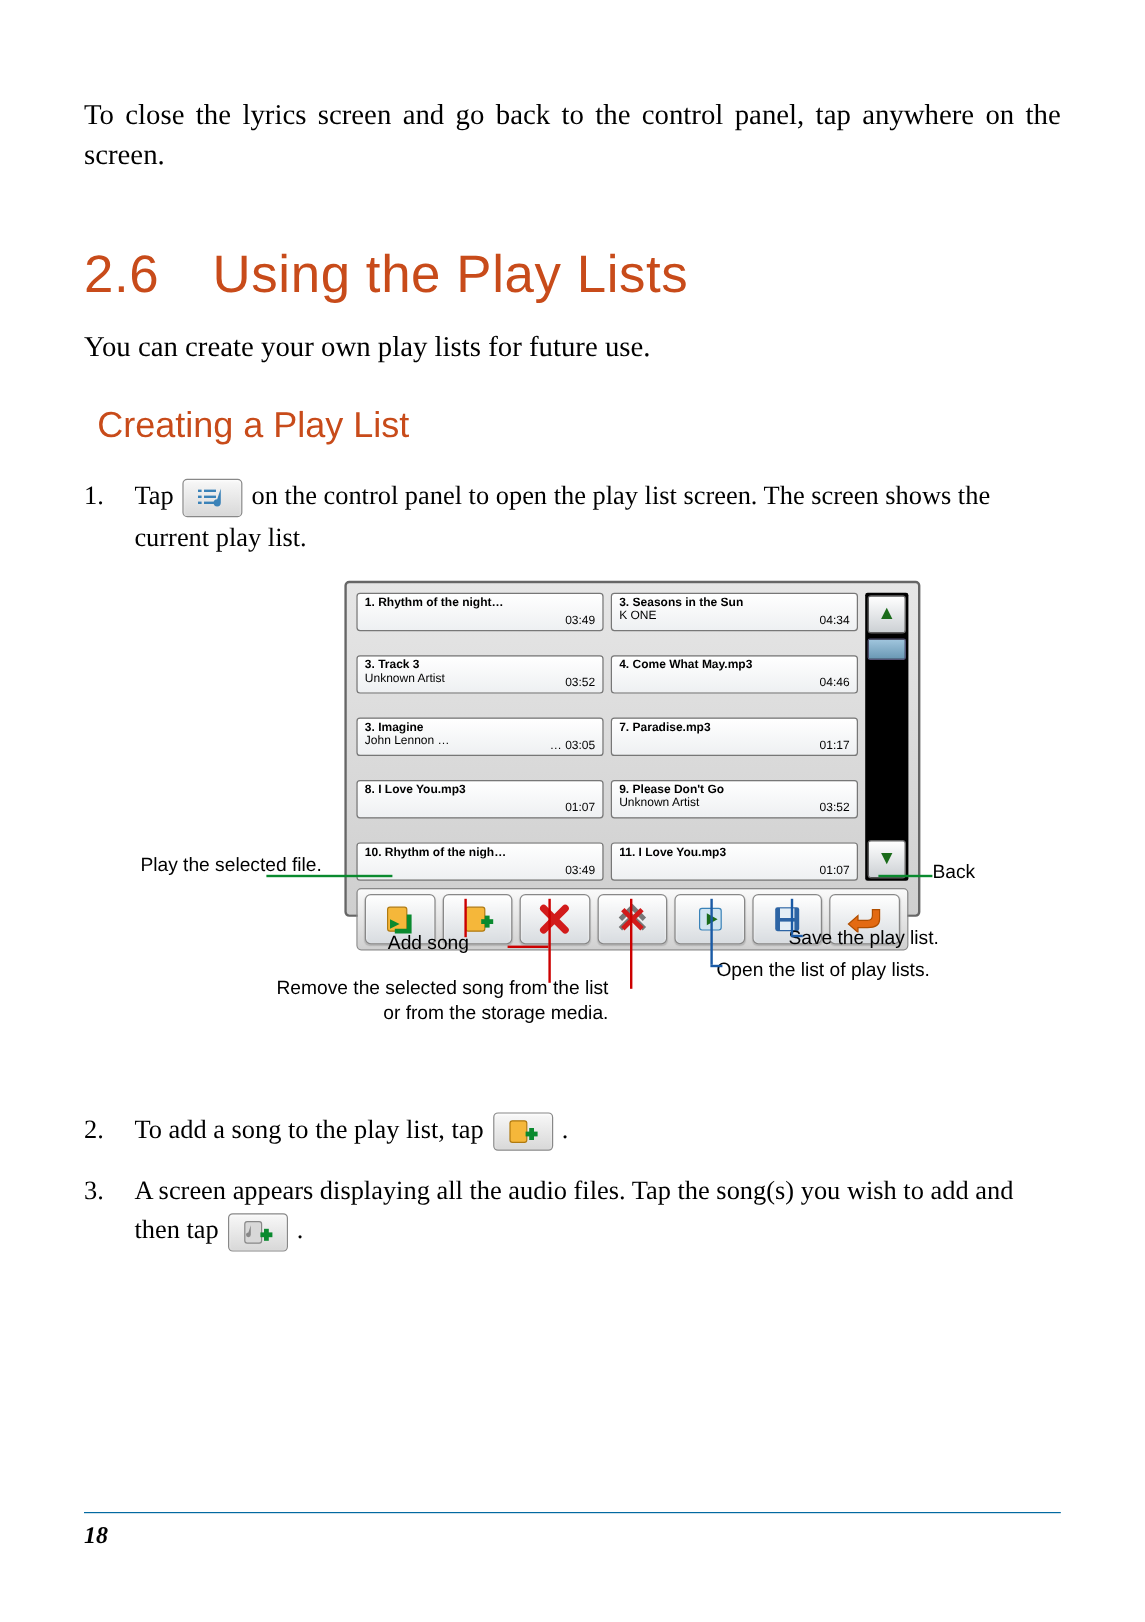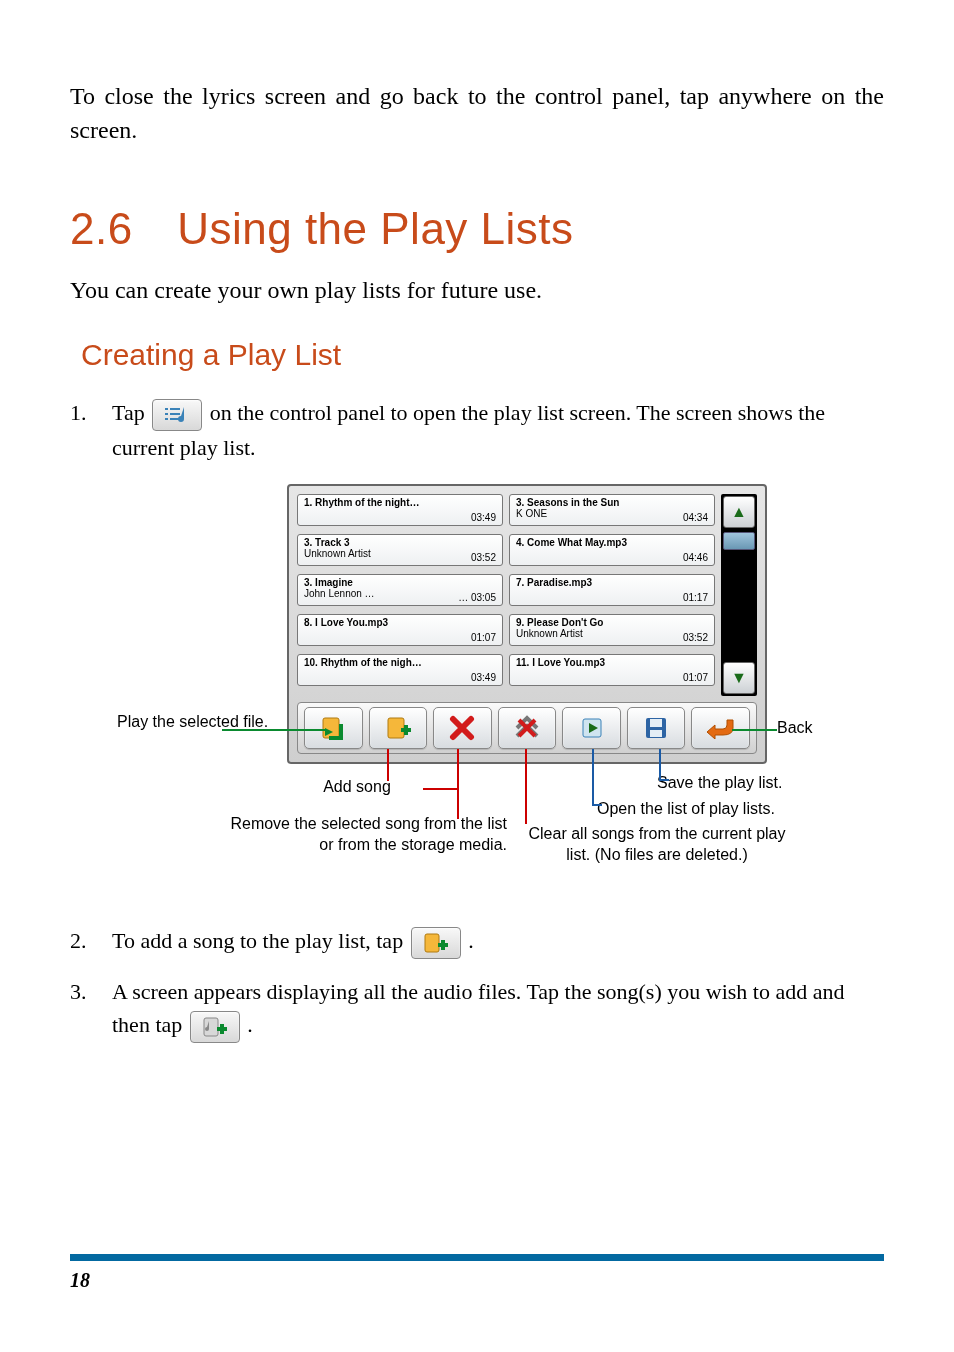--- a/index.html
+++ b/index.html
@@ -41,21 +41,21 @@
     width: 480px; height: 280px;
     border: 2px solid #666;
     border-radius: 4px;
     background: linear-gradient(#e6e6e6,#cfcfcf);
     padding: 8px;
     display: flex;
     flex-direction: column;
   }
   .list-area { flex: 1; display: flex; }
   .cols { flex: 1; display: flex; gap: 6px; }
-  .col { flex: 1; display: flex; flex-direction: column; gap: 8px; }
+  .col { flex: 1; display: flex; flex-direction: column; gap: 20px; }
   .pl-item {
     background: linear-gradient(#fff,#eef0f2);
     border: 1px solid #777;
     border-radius: 3px;
     padding: 2px 6px;
     font-family: Verdana, Arial, sans-serif;
     font-size: 10px;
     font-weight: bold;
     color: #000;
     height: 32px;
@@ -108,21 +108,21 @@
   .callout.left { text-align: left; }
   .callout.right { text-align: left; }
   .callout.center { text-align: center; }
 
   .line { position:absolute; background:#c00; }
   .line.h { height:2px; }
   .line.v { width:2px; }
   .line.blue { background:#1a5aa5; }
   .line.green { background:#0a8a2f; }
 
-  .footer { position:absolute; bottom:60px; left:70px; right:70px; border-top:7px solid #0369a1; padding-top:8px;}
+  .footer { position:absolute; bottom:60px; left:70px; right:70px; border-top:1px solid #0369a1; padding-top:8px;}
   .pagenum { font-style: italic; font-weight:bold; font-size:20px;}
 </style>
 </head>
 <body>
 
 <p class="para">To close the lyrics screen and go back to the control panel, tap anywhere on the screen.</p>
 
 <h1 class="h1">2.6 Using the Play Lists</h1>
 
 <p class="para">You can create your own play lists for future use.</p>
@@ -264,21 +264,20 @@
             <path d="M28 3 L28 11 Q28 18 18 18 L10 18 L10 22 L2 15 L10 8 L10 12 L18 12 Q22 12 22 8 L22 3 Z" fill="#e36a12" stroke="#b04e00"></path>
           </svg>
       </div>
     </div>
   </div>
 
   <div class="callout left" style="left:0; top:228px; width:160px;">Play the selected file.</div>
   <div class="callout center" style="left:160px; top:293px; width:160px;">Add song</div>
   <div class="callout" style="left:110px; top:330px; width:280px; text-align:right;">Remove the selected song from the list or from the storage media.</div>
 
-  <div class="callout center" style="left:400px; top:340px; width:280px;">Clear all songs from the current play list. (No files are deleted.)</div>
   <div class="callout right" style="left:480px; top:315px; width:280px;">Open the list of play lists.</div>
   <div class="callout right" style="left:540px; top:289px; width:220px;">Save the play list.</div>
   <div class="callout right" style="left:660px; top:234px; width:80px;">Back</div>
 
   <div class="line green h" style="left:105px; top:245px; width:105px;"></div>
   <div class="line h" style="left:270px; top:265px; width:2px; height:32px; background:#c00;"></div>
   <div class="line v" style="left:340px; top:265px; height:70px;"></div>
   <div class="line v" style="left:408px; top:265px; height:75px;"></div>
   <div class="line blue v" style="left:475px; top:265px; height:55px;"></div>
   <div class="line blue v" style="left:542px; top:265px; height:30px;"></div>

